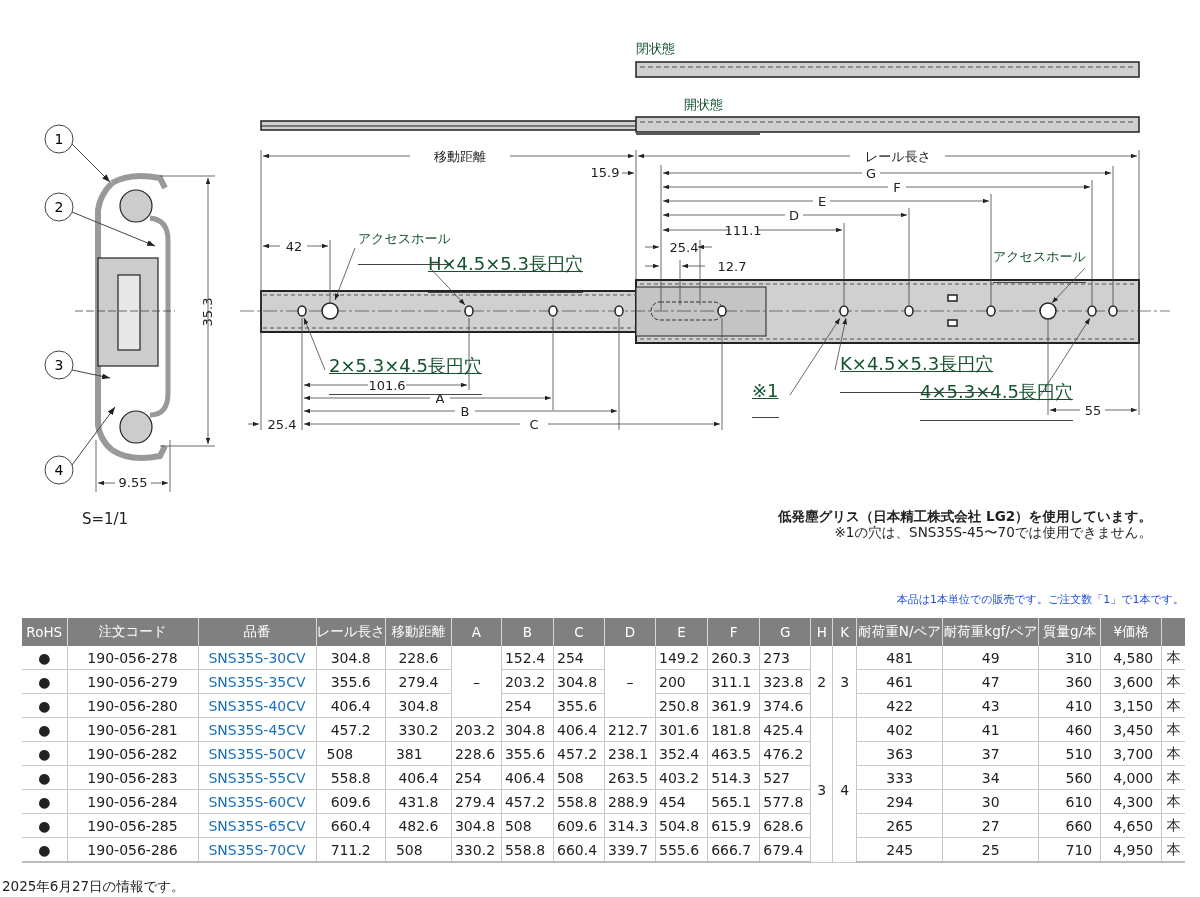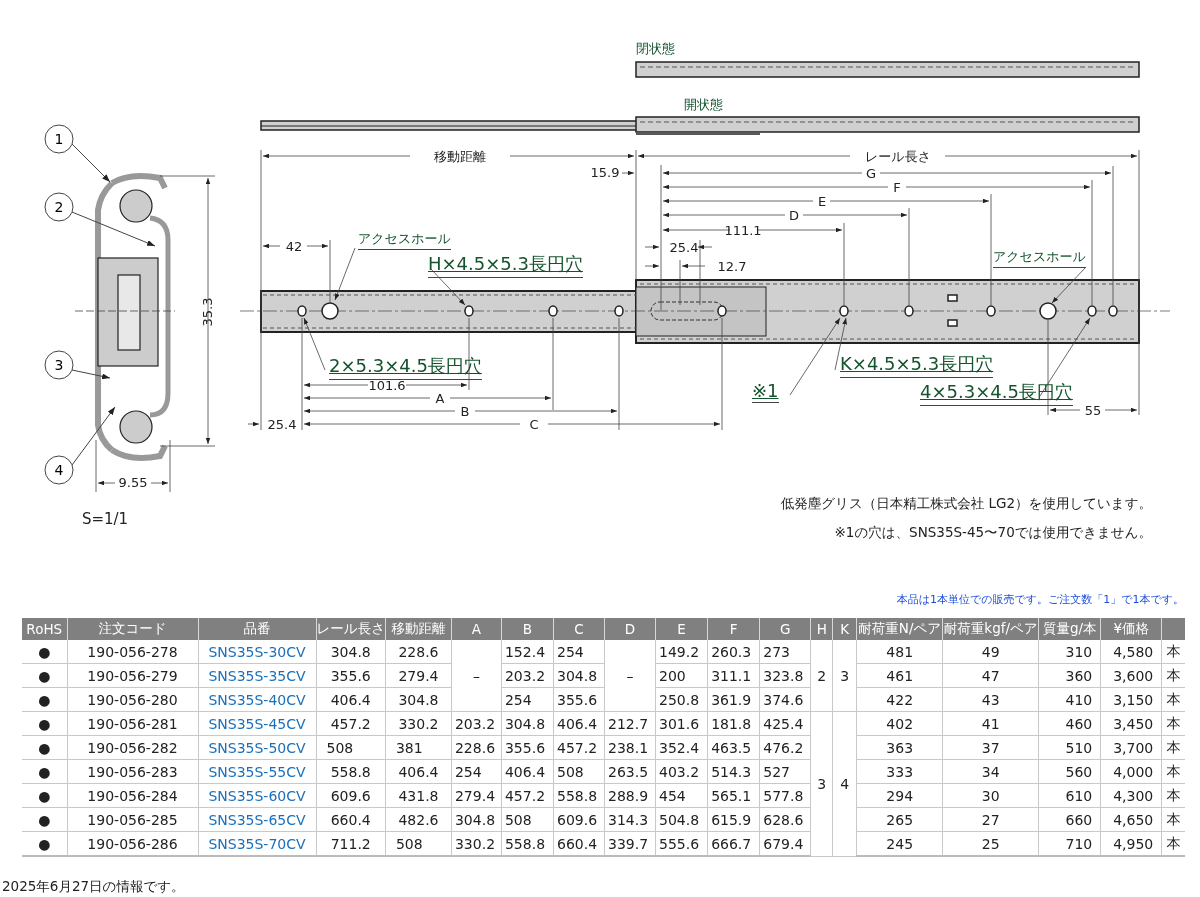--- a/index.html
+++ b/index.html
@@ -1,27 +1,27 @@
 <!DOCTYPE html>
 <html><head>
 <meta charset="utf-8">
 <style>
   html, body { margin:0; padding:0; background:#ffffff; }
   body { width:1200px; height:897px; position:relative; overflow:hidden;
          font-family:"DejaVu Sans", "Liberation Sans", sans-serif; color:#222; }
   .abs { position:absolute; }
   .lbl { position:absolute; font-size:13px; white-space:nowrap; color:#14532d; }
   .lbl-sm { font-size:18px;text-decoration:underline; }
-  .u { border-bottom:1px solid #444; padding-bottom:1px; }
+  .u { border-bottom:1px solid #444; padding-bottom:16px; }
   svg text { font-family:"DejaVu Sans", "Liberation Sans", sans-serif; }
 
   
   table.spec { position:absolute; left:22px; top:618px; border-collapse:collapse;
                font-family:"DejaVu Sans", "Liberation Sans", sans-serif; font-size:14px; }
-  table.spec th { background:#808080; color:#fff; font-weight:normal; height:22px;
+  table.spec th { background:#808080; color:#fff; font-weight:normal; height:28px;
                   border-left:1px solid #d8d8d8; padding:0; font-size:13.5px; white-space:nowrap; }
   table.spec td { height:23px; border-bottom:1px solid #c8c8c8; border-left:1px solid #c8c8c8;
                   padding:0 3px; white-space:nowrap; color:#222; }
   table.spec td.c { text-align:center; }
   table.spec td.r { text-align:right; padding-right:8px; }
   table.spec td.l { text-align:left; }
   table.spec td.pn { color:#1a6fba; text-align:center; }
   table.spec td.mid { vertical-align:middle; text-align:center; }
   table.spec tr.last td { border-bottom:2px solid #bbb; }
   table.spec td.first { border-left:none; }
@@ -205,21 +205,21 @@
 <div class="lbl" style="left:636px;top:40px;">閉状態</div>
 <div class="lbl" style="left:636px;top:96px;padding-left:48px;">開状態</div>
 <div class="lbl u" style="left:358px;top:230px;">アクセスホール</div>
 <div class="lbl u lbl-sm" style="left:428px;top:252px;">H×4.5×5.3長円穴</div>
 <div class="lbl u lbl-sm" style="left:329px;top:354px;">2×5.3×4.5長円穴</div>
 <div class="lbl u" style="left:993px;top:248px;">アクセスホール</div>
 <div class="lbl u lbl-sm" style="left:840px;top:352px;">K×4.5×5.3長円穴</div>
 <div class="lbl u lbl-sm" style="left:920px;top:380px;">4×5.3×4.5長円穴</div>
 <div class="lbl u lbl-sm" style="left:752px;top:380px;">※1</div>
 
-<div class="note" style="right:48px;top:495px;">低発塵グリス（日本精工株式会社 LG2）を使用しています。</div>
+<div class="note" style="right:48px;top:508px;font-weight:bold;">低発塵グリス（日本精工株式会社 LG2）を使用しています。</div>
 <div class="note" style="right:48px;top:524px;">※1の穴は、SNS35S-45〜70では使用できません。</div>
 <div class="note-blue">本品は1本単位での販売です。ご注文数「1」で1本です。</div>
 
 <table class="spec">
   <colgroup>
     <col style="width:45px">
       <col style="width:131px">
       <col style="width:118px">
       <col style="width:68px">
       <col style="width:66px">

